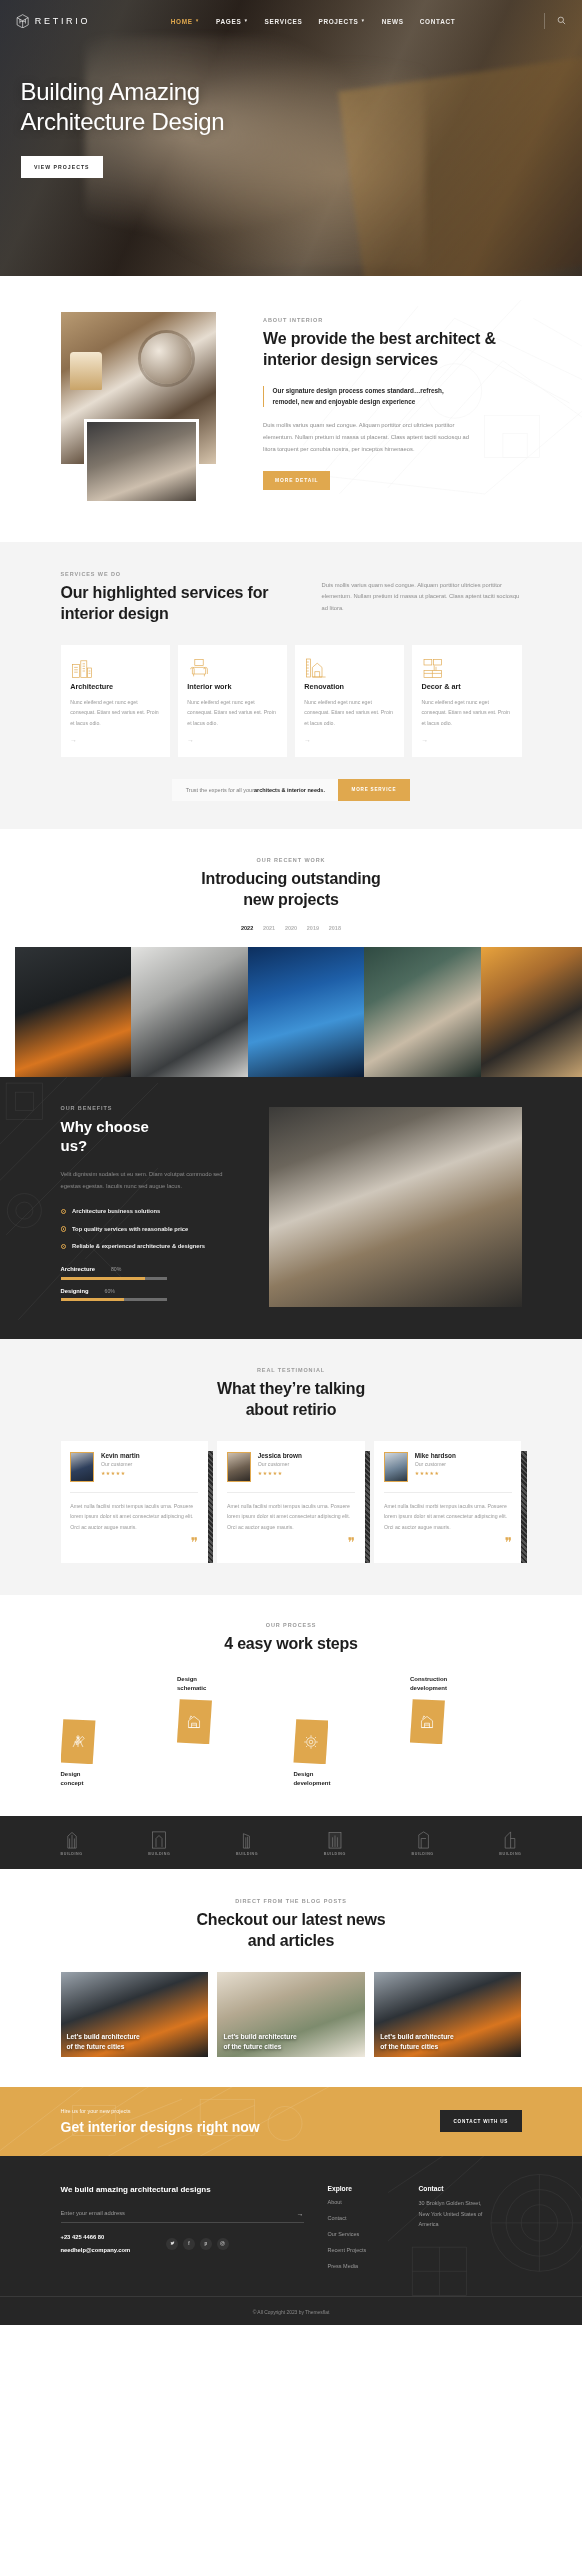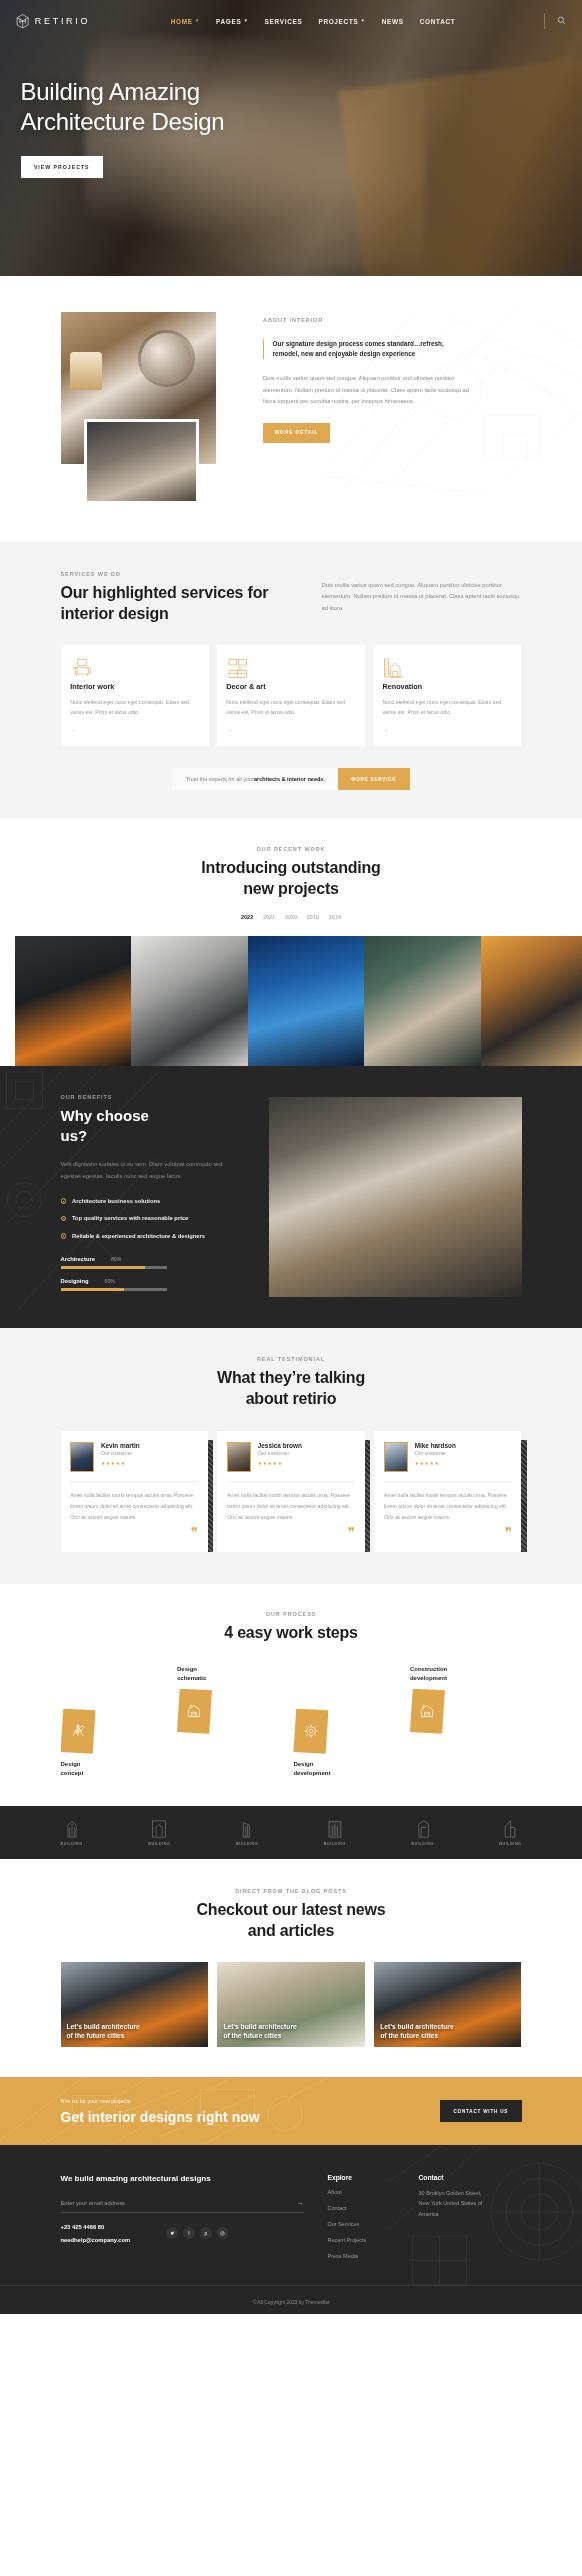--- a/index.html
+++ b/index.html
@@ -324,77 +324,91 @@
       <circle cx="250" cy="160" r="45"></circle>
     </g>
   </svg>
   <div class="wrap about-inner">
     <div class="about-gallery">
       <div class="ag-main"></div>
       <div class="ag-sub"></div>
     </div>
     <div class="about-text">
       <div class="eyebrow">ABOUT INTERIOR</div>
+      <div class="h2">We provide the best architect &amp; interior design services</div>
       <div class="quote-line">Our signature design process comes standard…refresh, remodel, new and enjoyable design experience</div>
       <div class="ptext">Duis mollis varius quam sed congue. Aliquam porttitor orci ultricies porttitor elementum. Nullam pretium id massa ut placerat. Class aptent taciti sociosqu ad litora torquent per conubia nostra, per inceptos himenaeos.</div>
       <a href="#" class="btn-gold">MORE DETAIL</a>
     </div>
   </div>
 </section>
 
 <section class="services">
   <div class="wrap">
     <div class="svc-head">
       <div class="left">
         <div class="eyebrow">SERVICES WE DO</div>
         <div class="h2">Our highlighted services for interior design</div>
       </div>
       <div class="right">
         <div class="ptext" style="margin-top:0">Duis mollis varius quam sed congue. Aliquam porttitor ultricies porttitor elementum. Nullam pretium id massa ut placerat. Class aptent taciti sociosqu ad litora.</div>
       </div>
     </div>
 
     <div class="svc-cards">
+      <div class="svc-card">
+        <span class="svc-icon">
+          <svg viewBox="0 0 40 40" width="24" height="24" fill="none" stroke="#e0a84e" stroke-width="1.1">
+            <rect x="4" y="14" width="12" height="22"></rect>
+              <rect x="18" y="8" width="10" height="28"></rect>
+              <rect x="29" y="20" width="7" height="16"></rect>
+            <path d="M7 19h6M7 23h6M7 27h6M21 13h4M21 17h4M21 21h4M21 25h4M31 25h3M31 29h3"></path>
+          </svg>
+        </span>
+        <div class="svc-title">Architecture</div>
+        <div class="svc-desc">Nunc eleifend eget nunc eget consequat. Etiam sed varius est. Proin et lacus odio.</div>
+        <div class="svc-arrow">→</div>
+      </div>
       <div class="svc-card">
         <span class="svc-icon">
           <svg viewBox="0 0 40 40" width="24" height="24" fill="none" stroke="#e0a84e" stroke-width="1.1">
             <rect x="13" y="6" width="14" height="10"></rect>
               <path d="M9 22a3 3 0 0 1 3-3h16a3 3 0 0 1 3 3v8H9z"></path>
               <path d="M6 22a3 3 0 0 1 6 0v8M28 22a3 3 0 0 1 6 0v8M11 30v4M29 30v4"></path>
           </svg>
         </span>
         <div class="svc-title">Interior work</div>
         <div class="svc-desc">Nunc eleifend eget nunc eget consequat. Etiam sed varius est. Proin et lacus odio.</div>
         <div class="svc-arrow">→</div>
       </div>
       <div class="svc-card">
         <span class="svc-icon">
           <svg viewBox="0 0 40 40" width="24" height="24" fill="none" stroke="#e0a84e" stroke-width="1.1">
+            <rect x="4" y="5" width="7" height="30"></rect>
+              <path d="M4 10h4M4 15h4M4 20h4M4 25h4M4 30h4"></path>
+            <path d="M14 35V19l8-7 8 7v16z"></path>
+              <path d="M14 35h22"></path>
+              <path d="M18 35v-9h8v9"></path>
+          </svg>
+        </span>
+        <div class="svc-title">Renovation</div>
+        <div class="svc-desc">Nunc eleifend eget nunc eget consequat. Etiam sed varius est. Proin et lacus odio.</div>
+        <div class="svc-arrow">→</div>
+      </div>
+      <div class="svc-card">
+        <span class="svc-icon">
+          <svg viewBox="0 0 40 40" width="24" height="24" fill="none" stroke="#e0a84e" stroke-width="1.1">
             <rect x="5" y="6" width="13" height="9"></rect>
               <rect x="21" y="6" width="13" height="9"></rect>
             <rect x="5" y="24" width="29" height="12"></rect>
               <path d="M19 24v12M5 29h29"></path>
             <path d="M22 16v8M25 18v6"></path>
           </svg>
         </span>
         <div class="svc-title">Decor &amp; art</div>
-        <div class="svc-desc">Nunc eleifend eget nunc eget consequat. Etiam sed varius est. Proin et lacus odio.</div>
-        <div class="svc-arrow">→</div>
-      </div>
-      <div class="svc-card">
-        <span class="svc-icon">
-          <svg viewBox="0 0 40 40" width="24" height="24" fill="none" stroke="#e0a84e" stroke-width="1.1">
-            <rect x="4" y="5" width="7" height="30"></rect>
-              <path d="M4 10h4M4 15h4M4 20h4M4 25h4M4 30h4"></path>
-            <path d="M14 35V19l8-7 8 7v16z"></path>
-              <path d="M14 35h22"></path>
-              <path d="M18 35v-9h8v9"></path>
-          </svg>
-        </span>
-        <div class="svc-title">Renovation</div>
         <div class="svc-desc">Nunc eleifend eget nunc eget consequat. Etiam sed varius est. Proin et lacus odio.</div>
         <div class="svc-arrow">→</div>
       </div>
     </div>
 
     <div class="trust-bar">
       <div class="trust-msg">
         <span>Trust the experts for all your </span>
         <b>architects &amp; interior needs.</b>
       </div>

